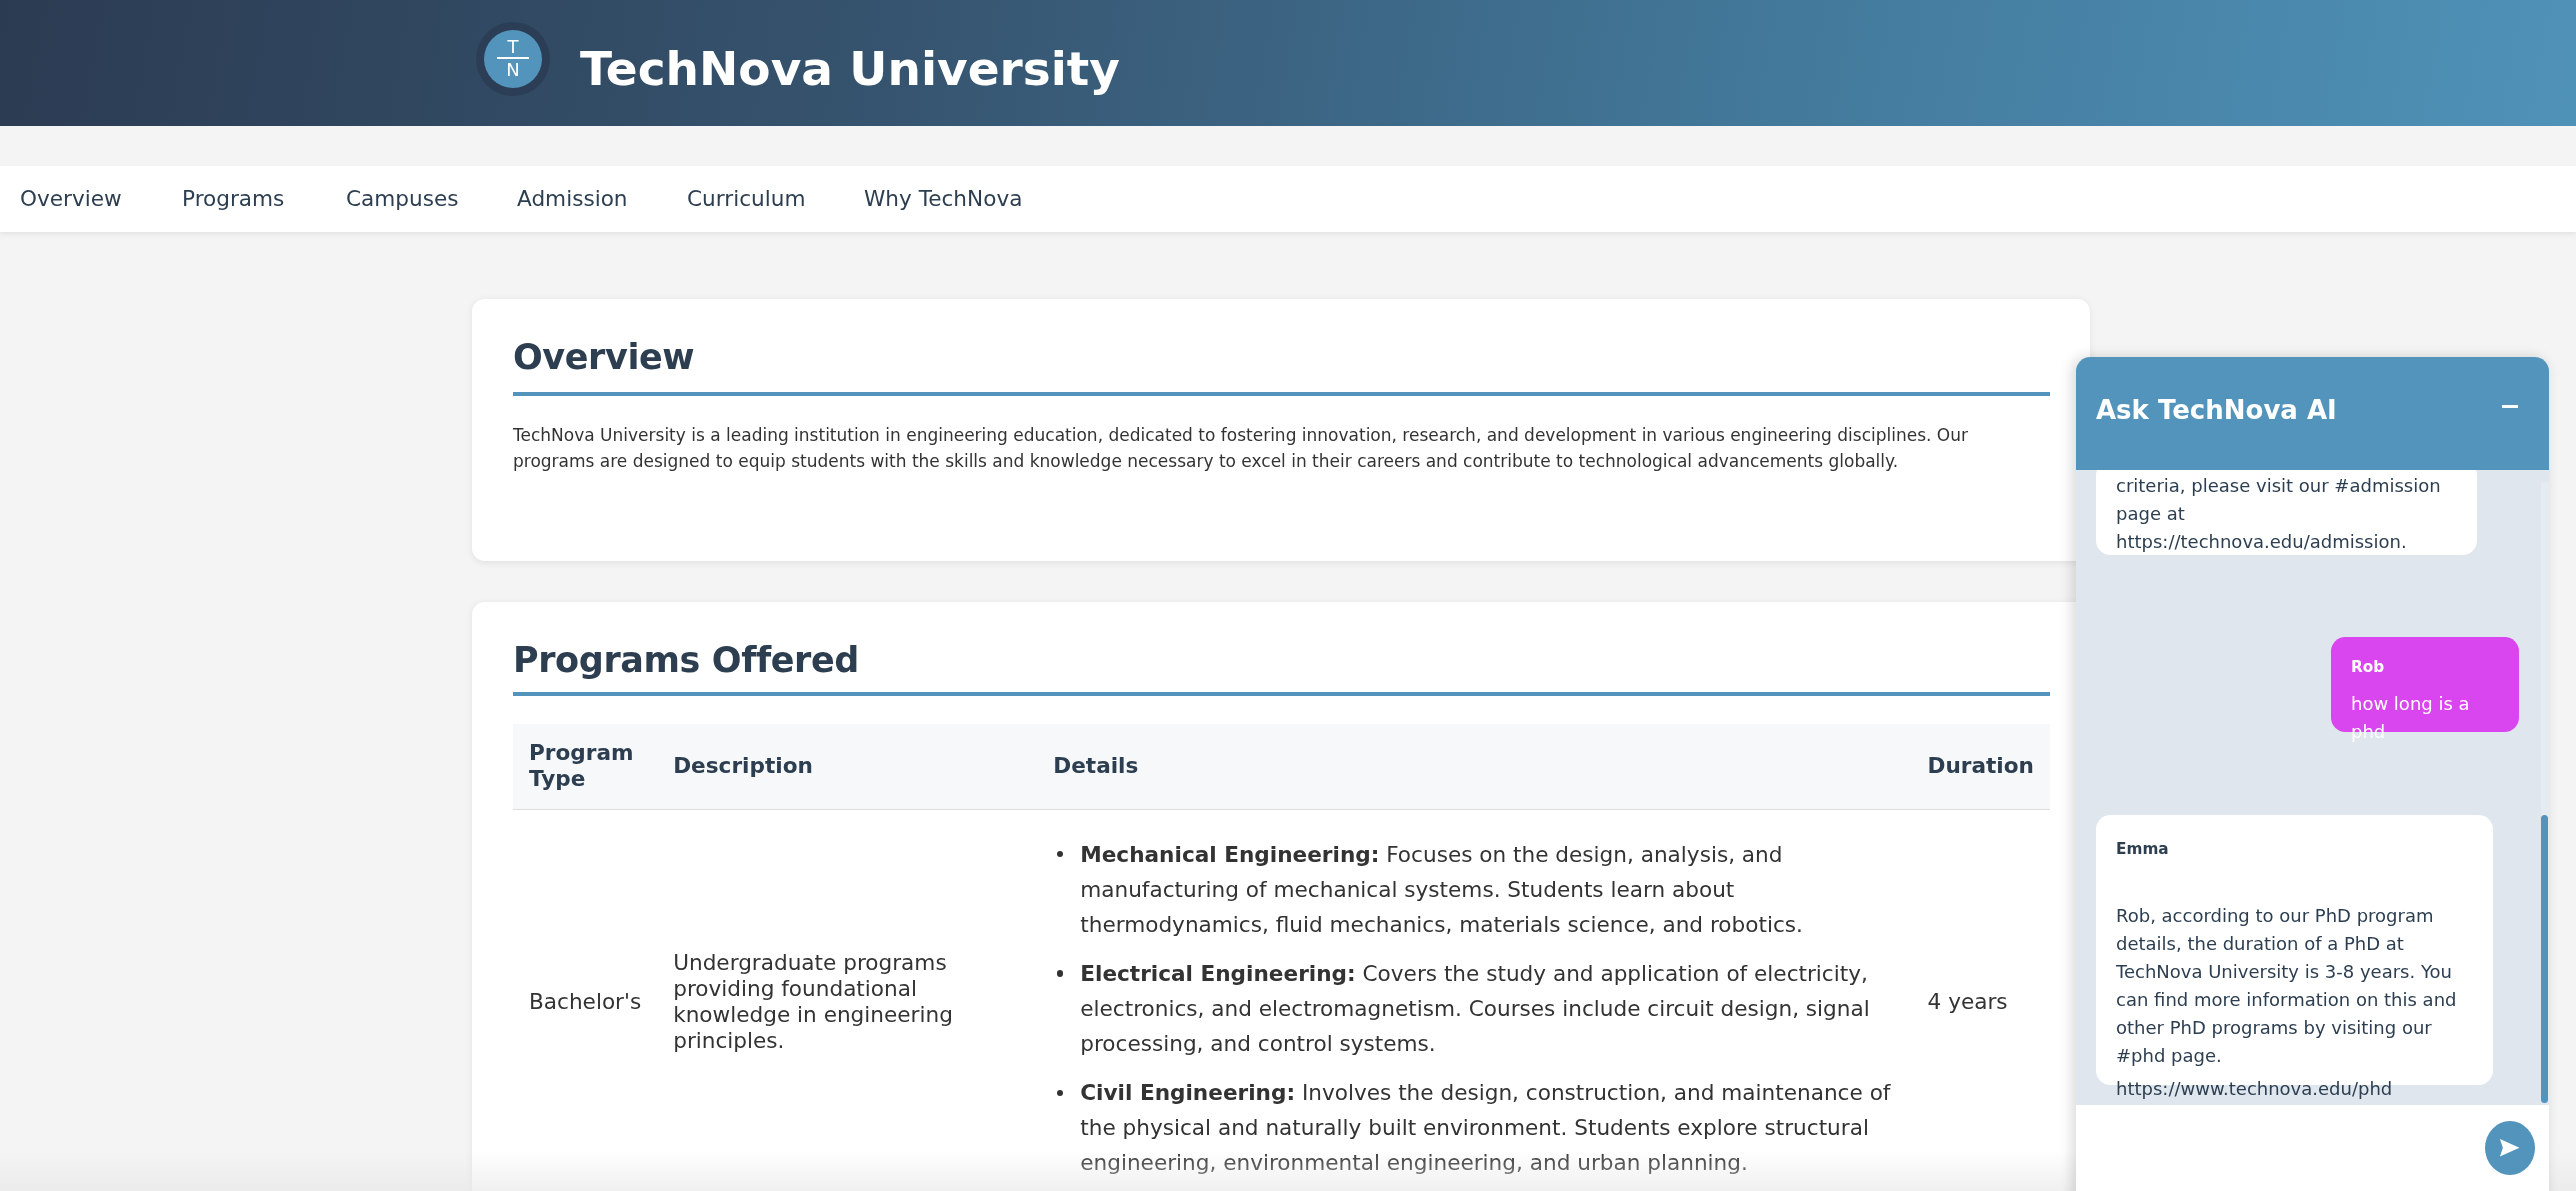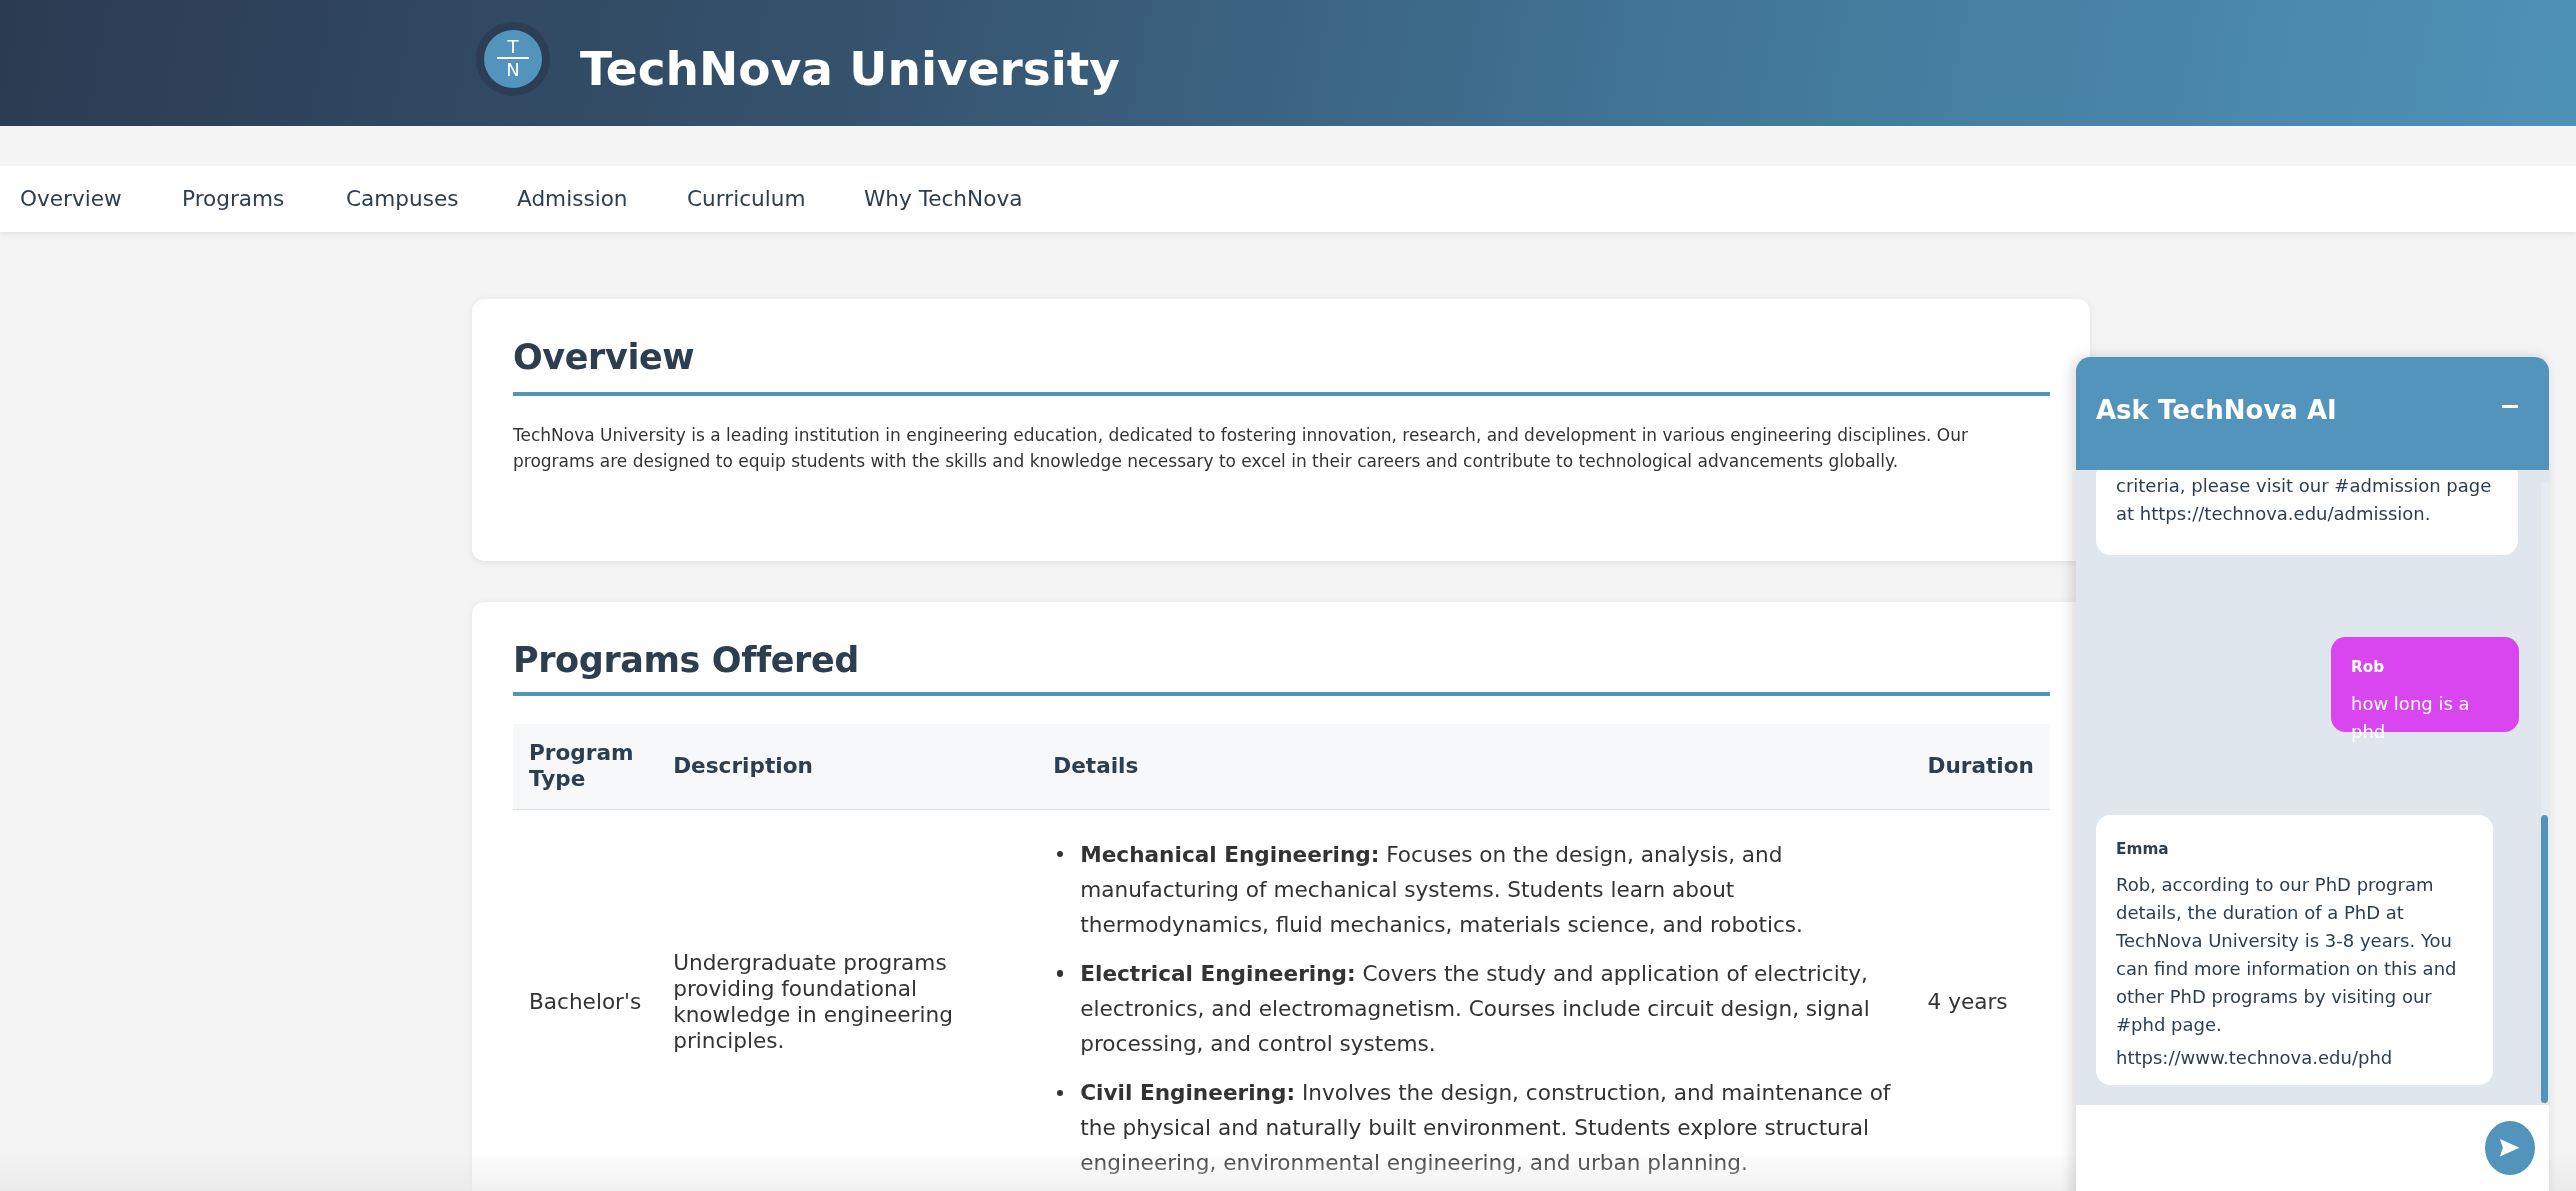--- a/index.html
+++ b/index.html
@@ -196,29 +196,29 @@
 </section>
 
 <div class="bottom-fade"></div>
 
 <aside class="chat">
   <div class="chat-header">
     <span class="chat-title">Ask TechNova AI</span>
     <span class="chat-min"></span>
   </div>
   <div class="chat-body">
-    <div class="bubble bot" style="left:20px; top:-9px; width:422px; height:94px; padding:10.8px 20px;">
+    <div class="bubble bot" style="left:20px; top:-9px; width:381px; height:94px; padding:10.8px 20px;">
       <span>criteria, please visit our #admission page at https://technova.edu/admission.</span>
     </div>
     <div class="bubble user" style="left:255px; top:167px; width:188px; height:95px; padding:16px 20px;">
       <span class="sender" style="margin-bottom:9px;">Rob</span>
       <span>how long is a phd</span>
     </div>
     <div class="bubble bot" style="left:20px; top:345px; width:397px; height:270px; padding:20px 20px;">
-      <span class="sender" style="margin-bottom:8px;">Emma</span>
+      <span class="sender" style="margin-bottom:39px;">Emma</span>
       <span style="display:block; margin-bottom:5.4px;">Rob, according to our PhD program details, the duration of a PhD at TechNova University is 3-8 years. You can find more information on this and other PhD programs by visiting our #phd page.</span>
       <a style="display:block; color:#2c3e50; text-decoration:none;">https://www.technova.edu/phd</a>
     </div>
   </div>
   <div class="scroll-track"></div>
   <div class="scroll-thumb"></div>
   <div class="chat-footer">
     <button class="send-btn">
       <svg width="23.4" height="23.4" viewBox="0 0 24 24">
         <path d="M2 3 L22 12 L2 21 L5 12 Z" fill="#fff"></path>

